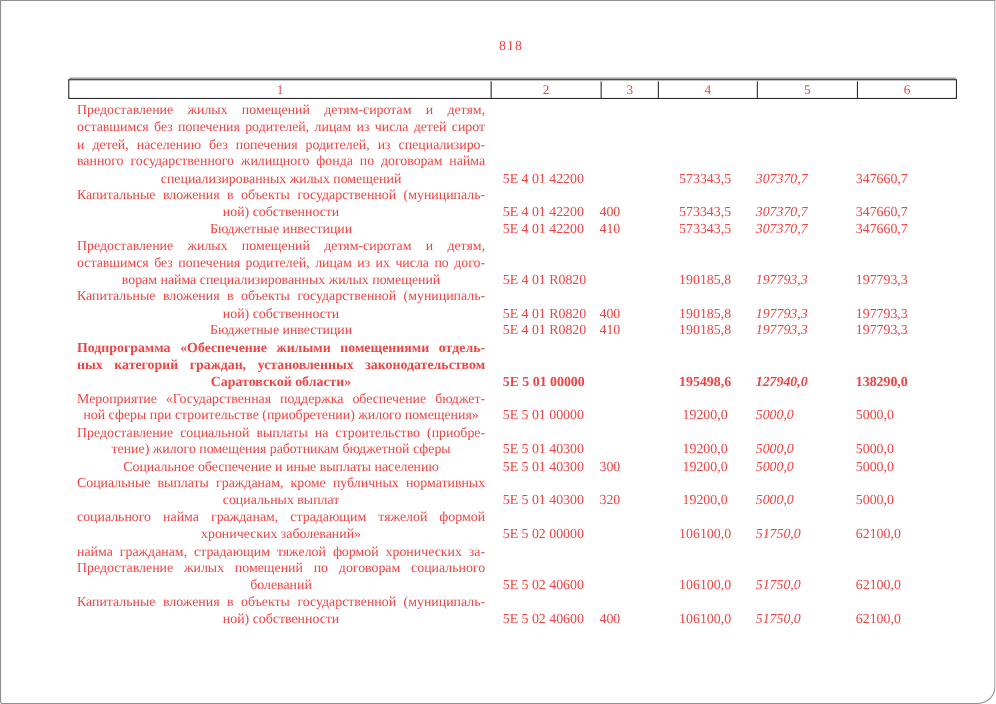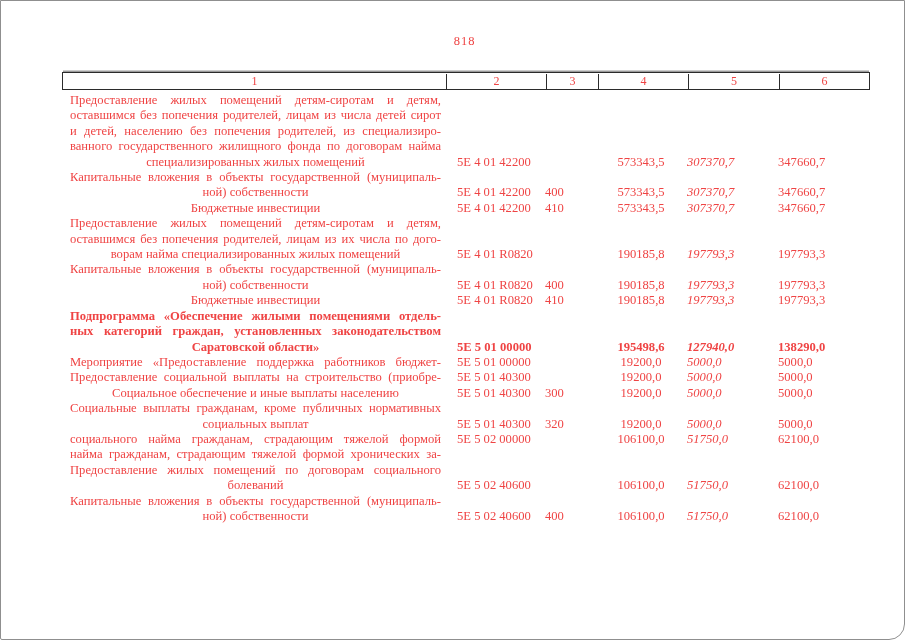--- a/index.html
+++ b/index.html
@@ -141,31 +141,33 @@
             <div class="lline">Саратовской области»</div>
           </div>
           <div class="c2">5E 5 01 00000</div>
           <div class="c3"></div>
           <div class="c4">195498,6</div>
           <div class="c5">127940,0</div>
           <div class="c6">138290,0</div>
         </div>
         <div class="trow">
           <div class="c1">
-            <div class="jline">Мероприятие «Предоставление поддержка работников бюджет-</div>
+            <div class="jline">Мероприятие «Государственная поддержка обеспечение бюджет-</div>
+            <div class="lline">ной сферы при строительстве (приобретении) жилого помещения»</div>
           </div>
           <div class="c2">5E 5 01 00000</div>
           <div class="c3"></div>
           <div class="c4">19200,0</div>
           <div class="c5">5000,0</div>
           <div class="c6">5000,0</div>
         </div>
         <div class="trow">
           <div class="c1">
             <div class="jline">Предоставление социальной выплаты на строительство (приобре-</div>
+            <div class="lline">тение) жилого помещения работникам бюджетной сферы</div>
           </div>
           <div class="c2">5E 5 01 40300</div>
           <div class="c3"></div>
           <div class="c4">19200,0</div>
           <div class="c5">5000,0</div>
           <div class="c6">5000,0</div>
         </div>
         <div class="trow">
           <div class="c1">
             <div class="lline">Социальное обеспечение и иные выплаты населению</div>
@@ -183,20 +185,21 @@
           </div>
           <div class="c2">5E 5 01 40300</div>
           <div class="c3">320</div>
           <div class="c4">19200,0</div>
           <div class="c5">5000,0</div>
           <div class="c6">5000,0</div>
         </div>
         <div class="trow">
           <div class="c1">
             <div class="jline">социального найма гражданам, страдающим тяжелой формой</div>
+            <div class="lline">хронических заболеваний»</div>
           </div>
           <div class="c2">5E 5 02 00000</div>
           <div class="c3"></div>
           <div class="c4">106100,0</div>
           <div class="c5">51750,0</div>
           <div class="c6">62100,0</div>
         </div>
         <div class="trow">
           <div class="c1">
             <div class="jline">найма гражданам,  страдающим тяжелой формой хронических за-</div>

